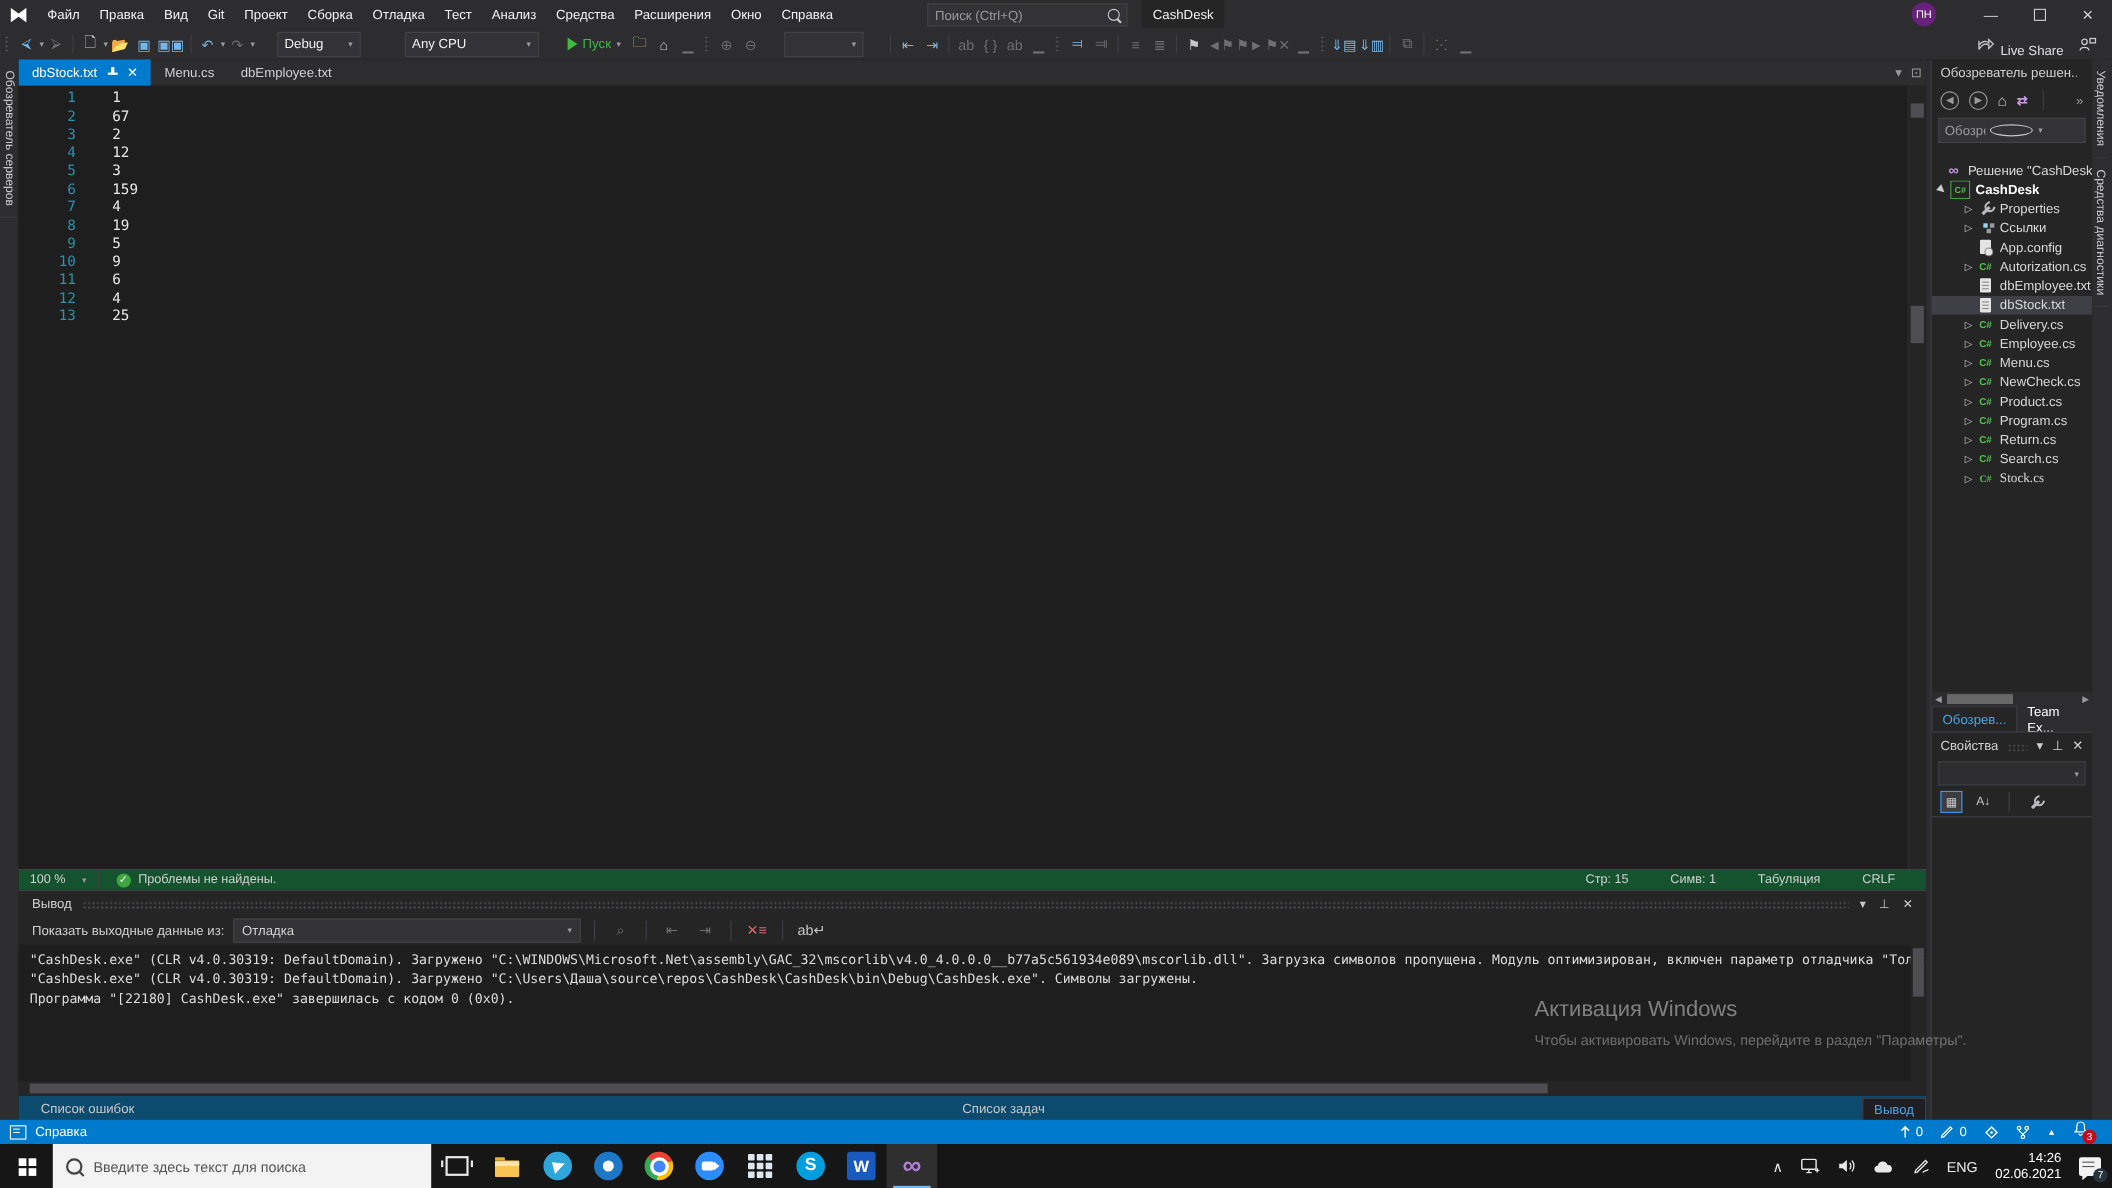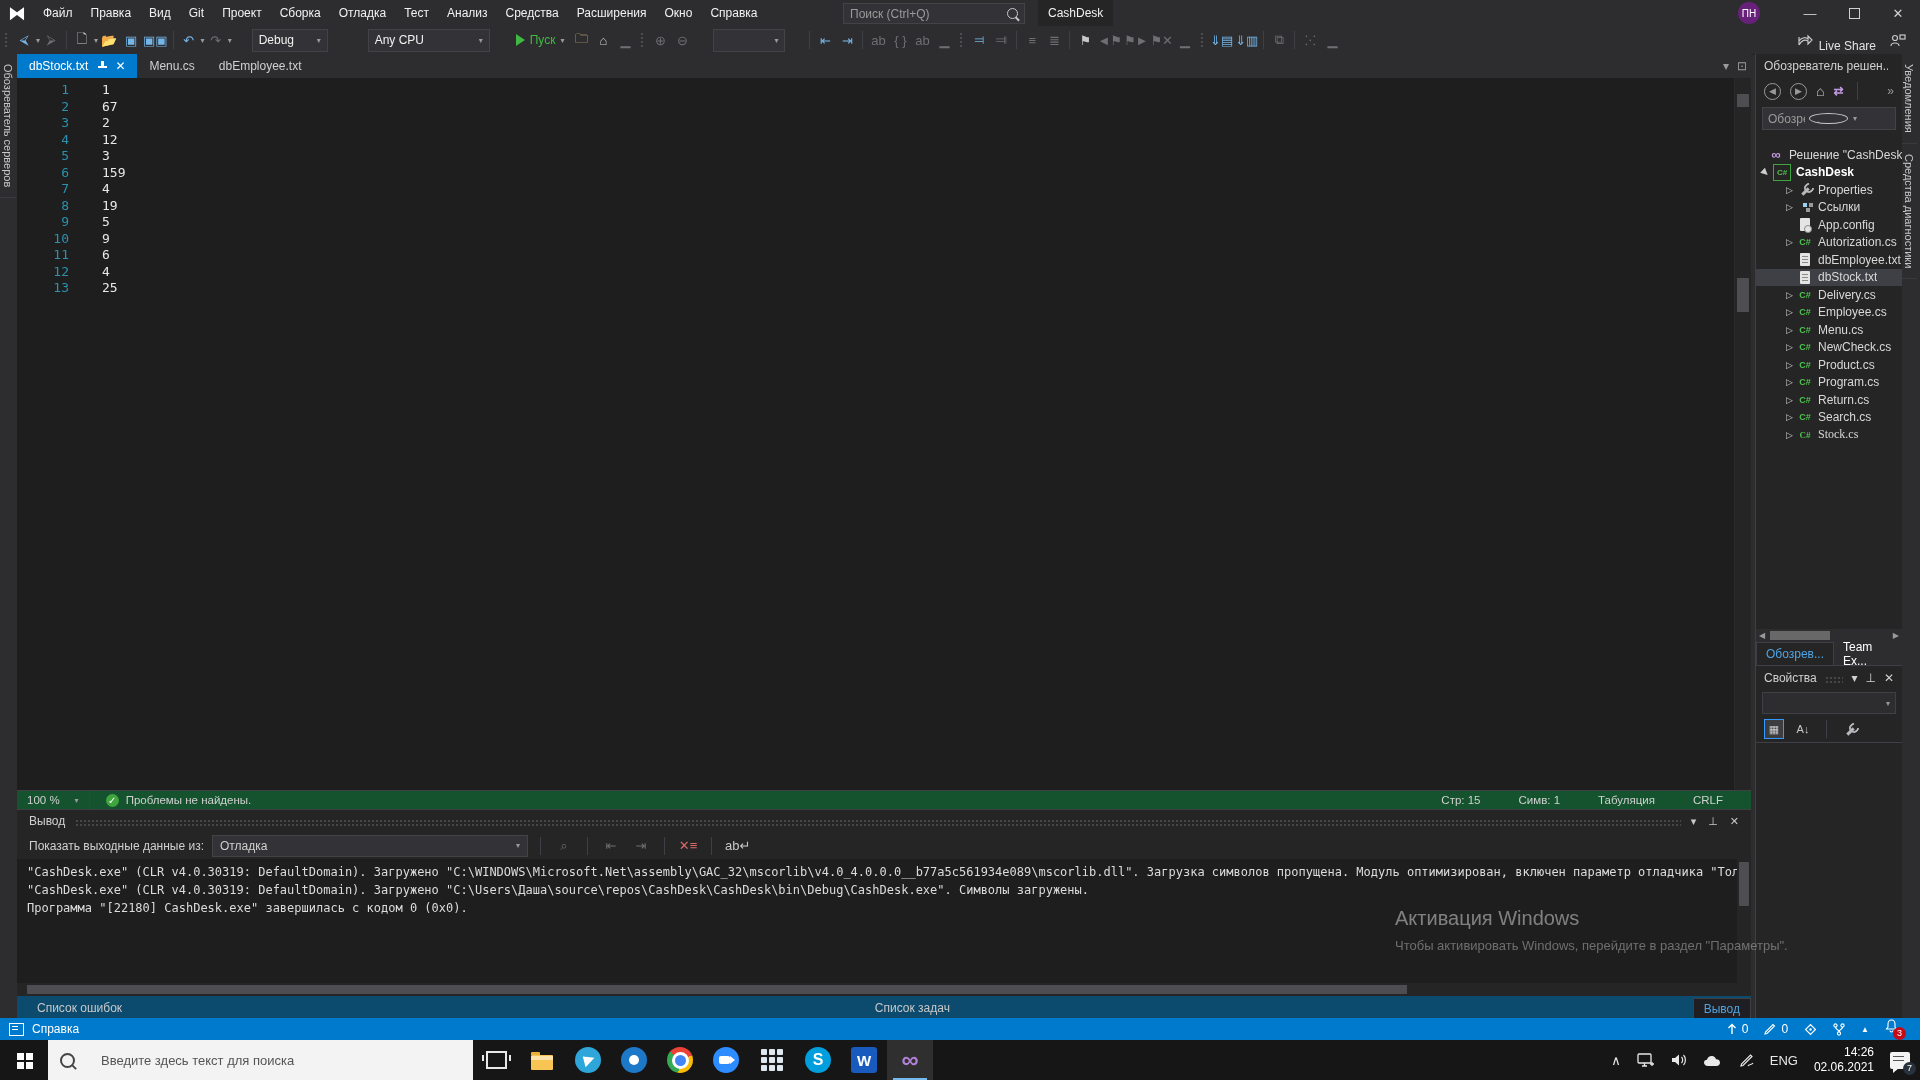--- a/index.html
+++ b/index.html
@@ -137,21 +137,21 @@
   .statusbar{position:absolute;top:1018px;left:0;width:1920px;height:22px;background:#007acc;display:flex;align-items:center;color:#fff;}
   .sb-icon{width:13px;height:11px;border:1px solid #fff;margin:0 8px 0 9px;position:relative;}
   .sb-icon::after{content:"";position:absolute;left:2px;top:2px;width:6px;height:1px;background:#fff;box-shadow:0 3px 0 #fff;}
   .sb-right{margin-left:auto;display:flex;align-items:center;gap:16px;padding-right:14px;}
   .badge{background:#c50b17;color:#fff;border-radius:50%;width:13px;height:13px;font-size:9px;display:flex;align-items:center;justify-content:center;margin-left:-5px;margin-top:8px;}
 
   
   .taskbar{position:absolute;top:1040px;left:0;width:1920px;height:40px;background:#161616;display:flex;align-items:center;}
   .startbtn{width:48px;height:40px;display:flex;align-items:center;justify-content:center;}
   .winlogo{width:7px;height:7px;background:#fff;box-shadow:9px 0 0 #fff,0 9px 0 #fff,9px 9px 0 #fff;margin:-8px 8px 0 0;}
-  .tsearch{width:425px;height:40px;background:#f3f3f3;display:flex;align-items:center;gap:24px;padding:0 12px;box-sizing:border-box;}
+  .tsearch{width:344px;height:40px;background:#f3f3f3;display:flex;align-items:center;gap:8px;padding:0 12px;box-sizing:border-box;}
   .tsearch .tmag{width:11px;height:11px;border:2px solid #444;border-radius:50%;position:relative;flex:none;}
   .tsearch .tmag::after{content:"";position:absolute;width:6px;height:2px;background:#444;transform:rotate(45deg);left:9px;top:11px;}
   .tsearch input{border:none;background:transparent;outline:none;font-size:13px;color:#333;width:290px;font-family:"Liberation Sans",sans-serif;}
   .tsearch input::placeholder{color:#555;}
   .tb-icons{display:flex;align-items:center;height:40px;}
   .appbtn{width:46px;height:40px;display:flex;align-items:center;justify-content:center;position:relative;}
   .appbtn.activeapp{background:#2f2f2f;}
   .appbtn.activeapp::after{content:"";position:absolute;bottom:0;left:6px;right:6px;height:2px;background:#76b9ed;}
   .taskview{width:17px;height:14px;border:2px solid #e8e8e8;position:relative;background:transparent;}
   .taskview::before{content:"";position:absolute;left:-6px;top:2px;width:2px;height:6px;background:#e8e8e8;}

